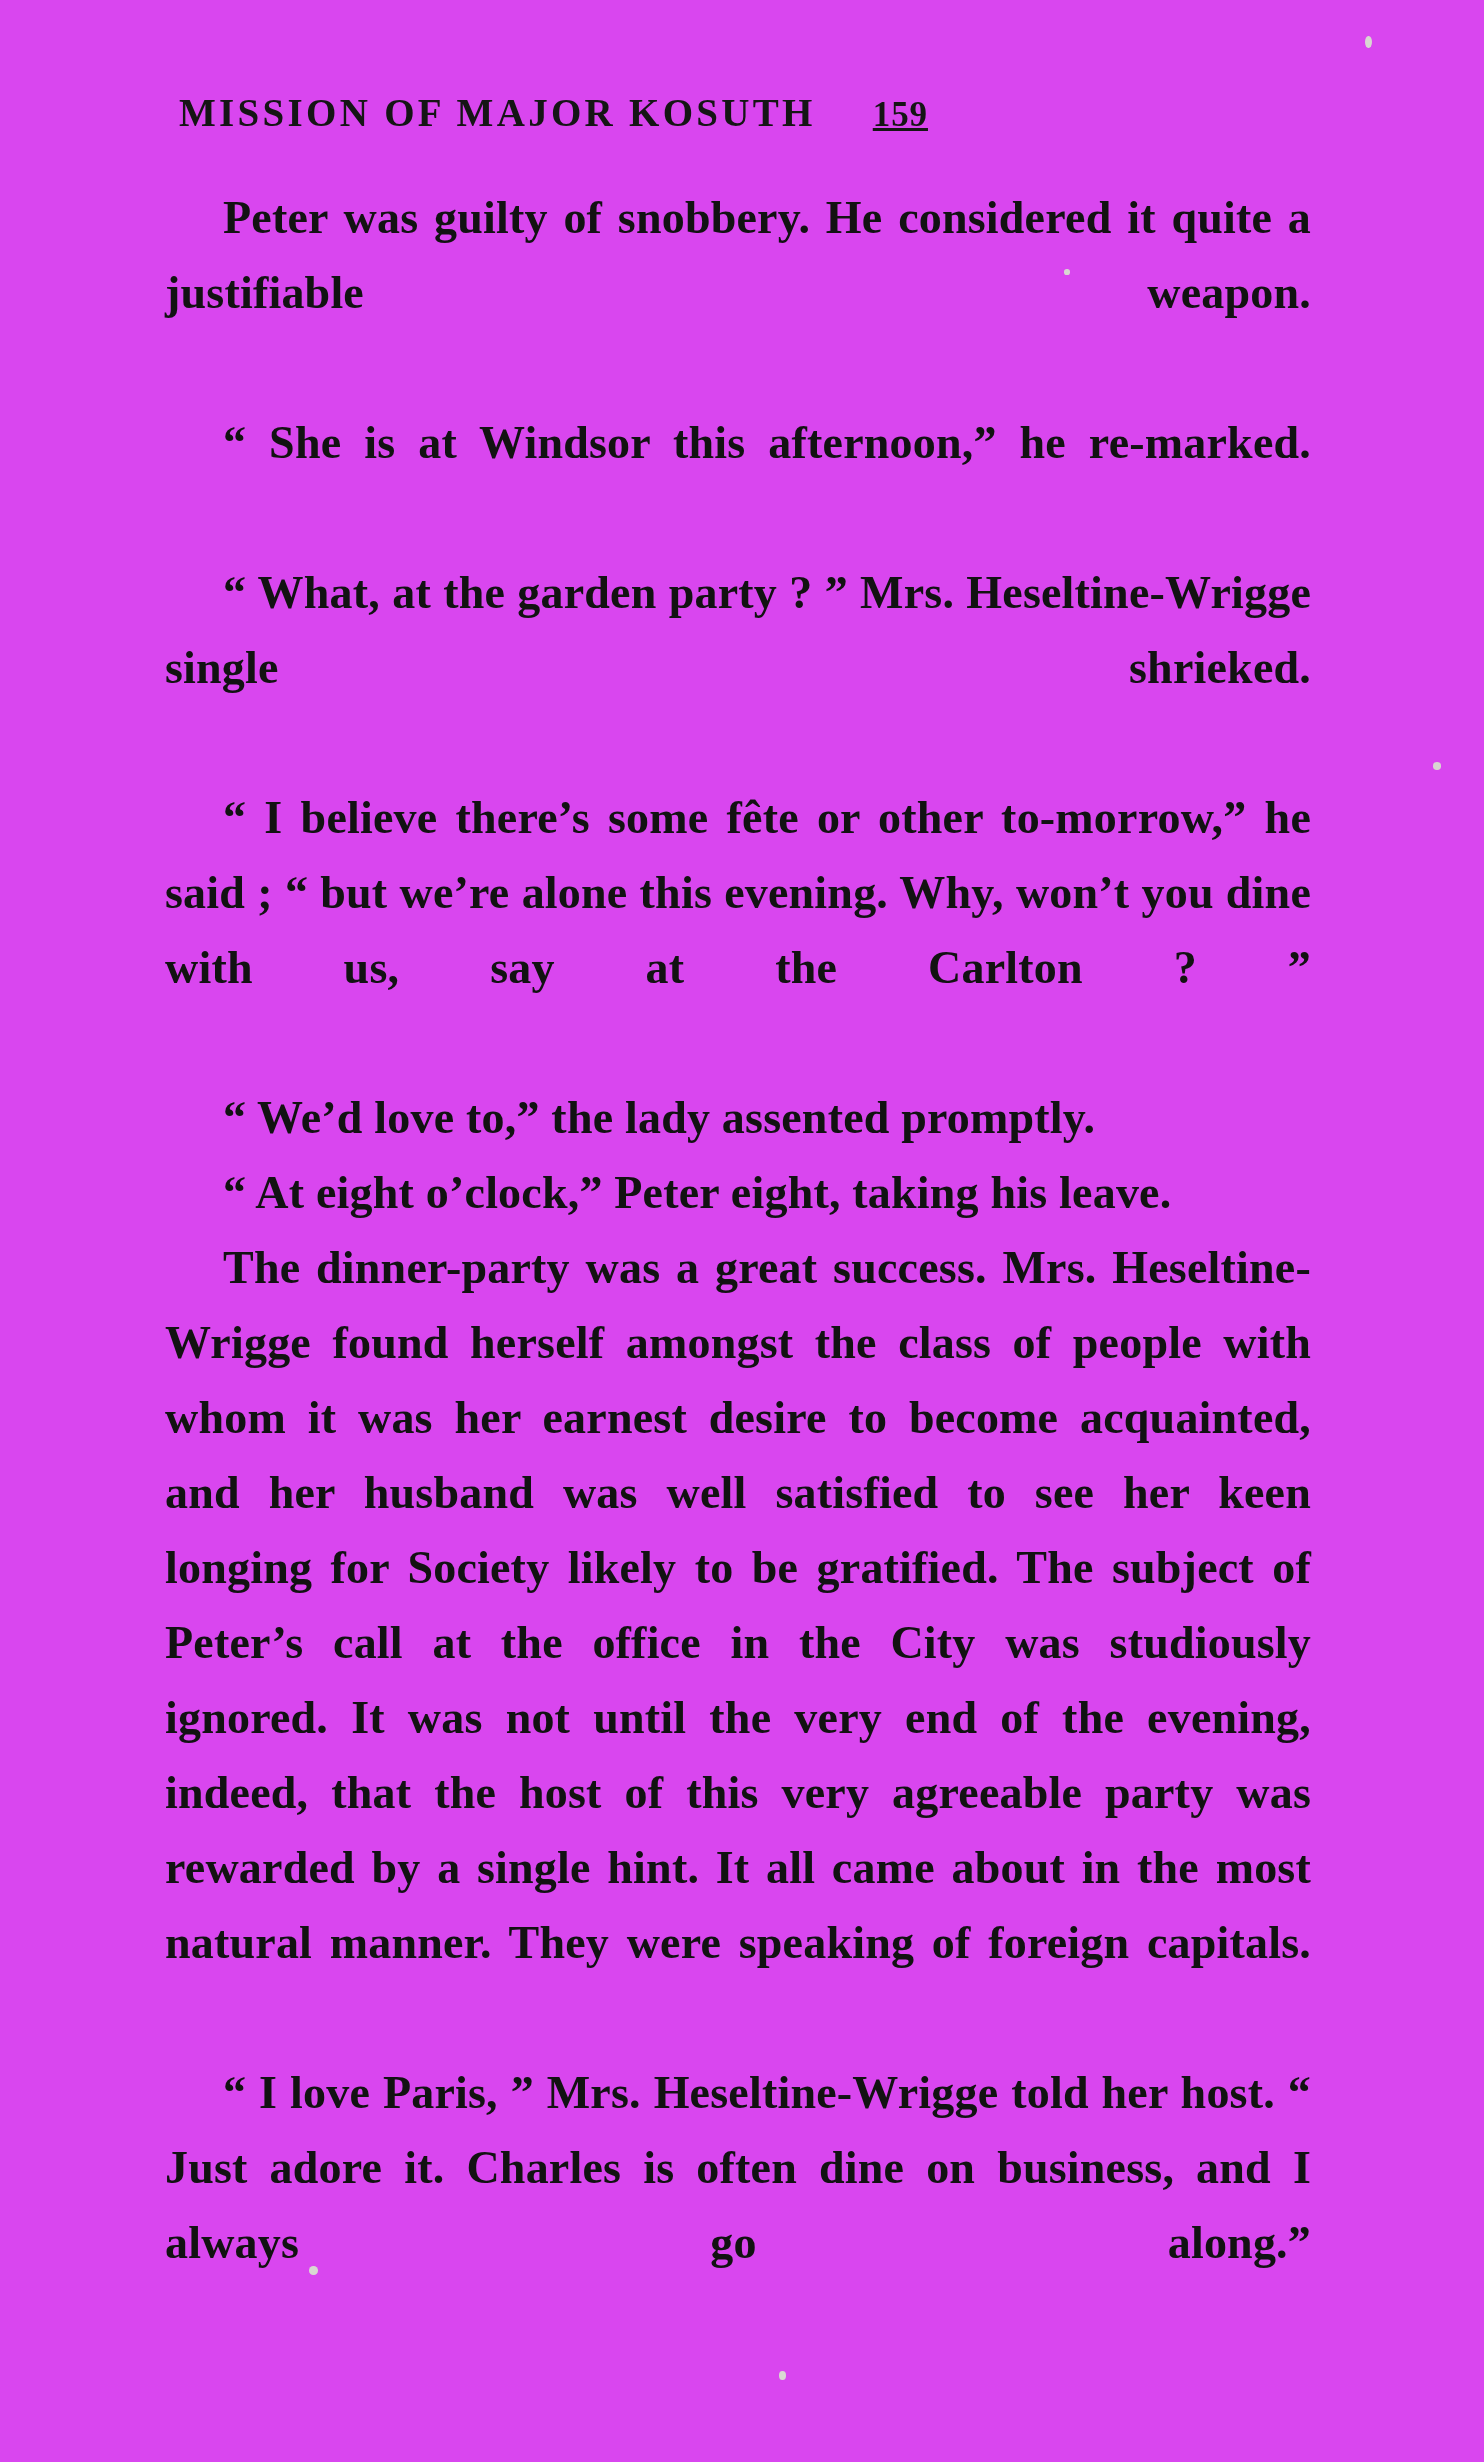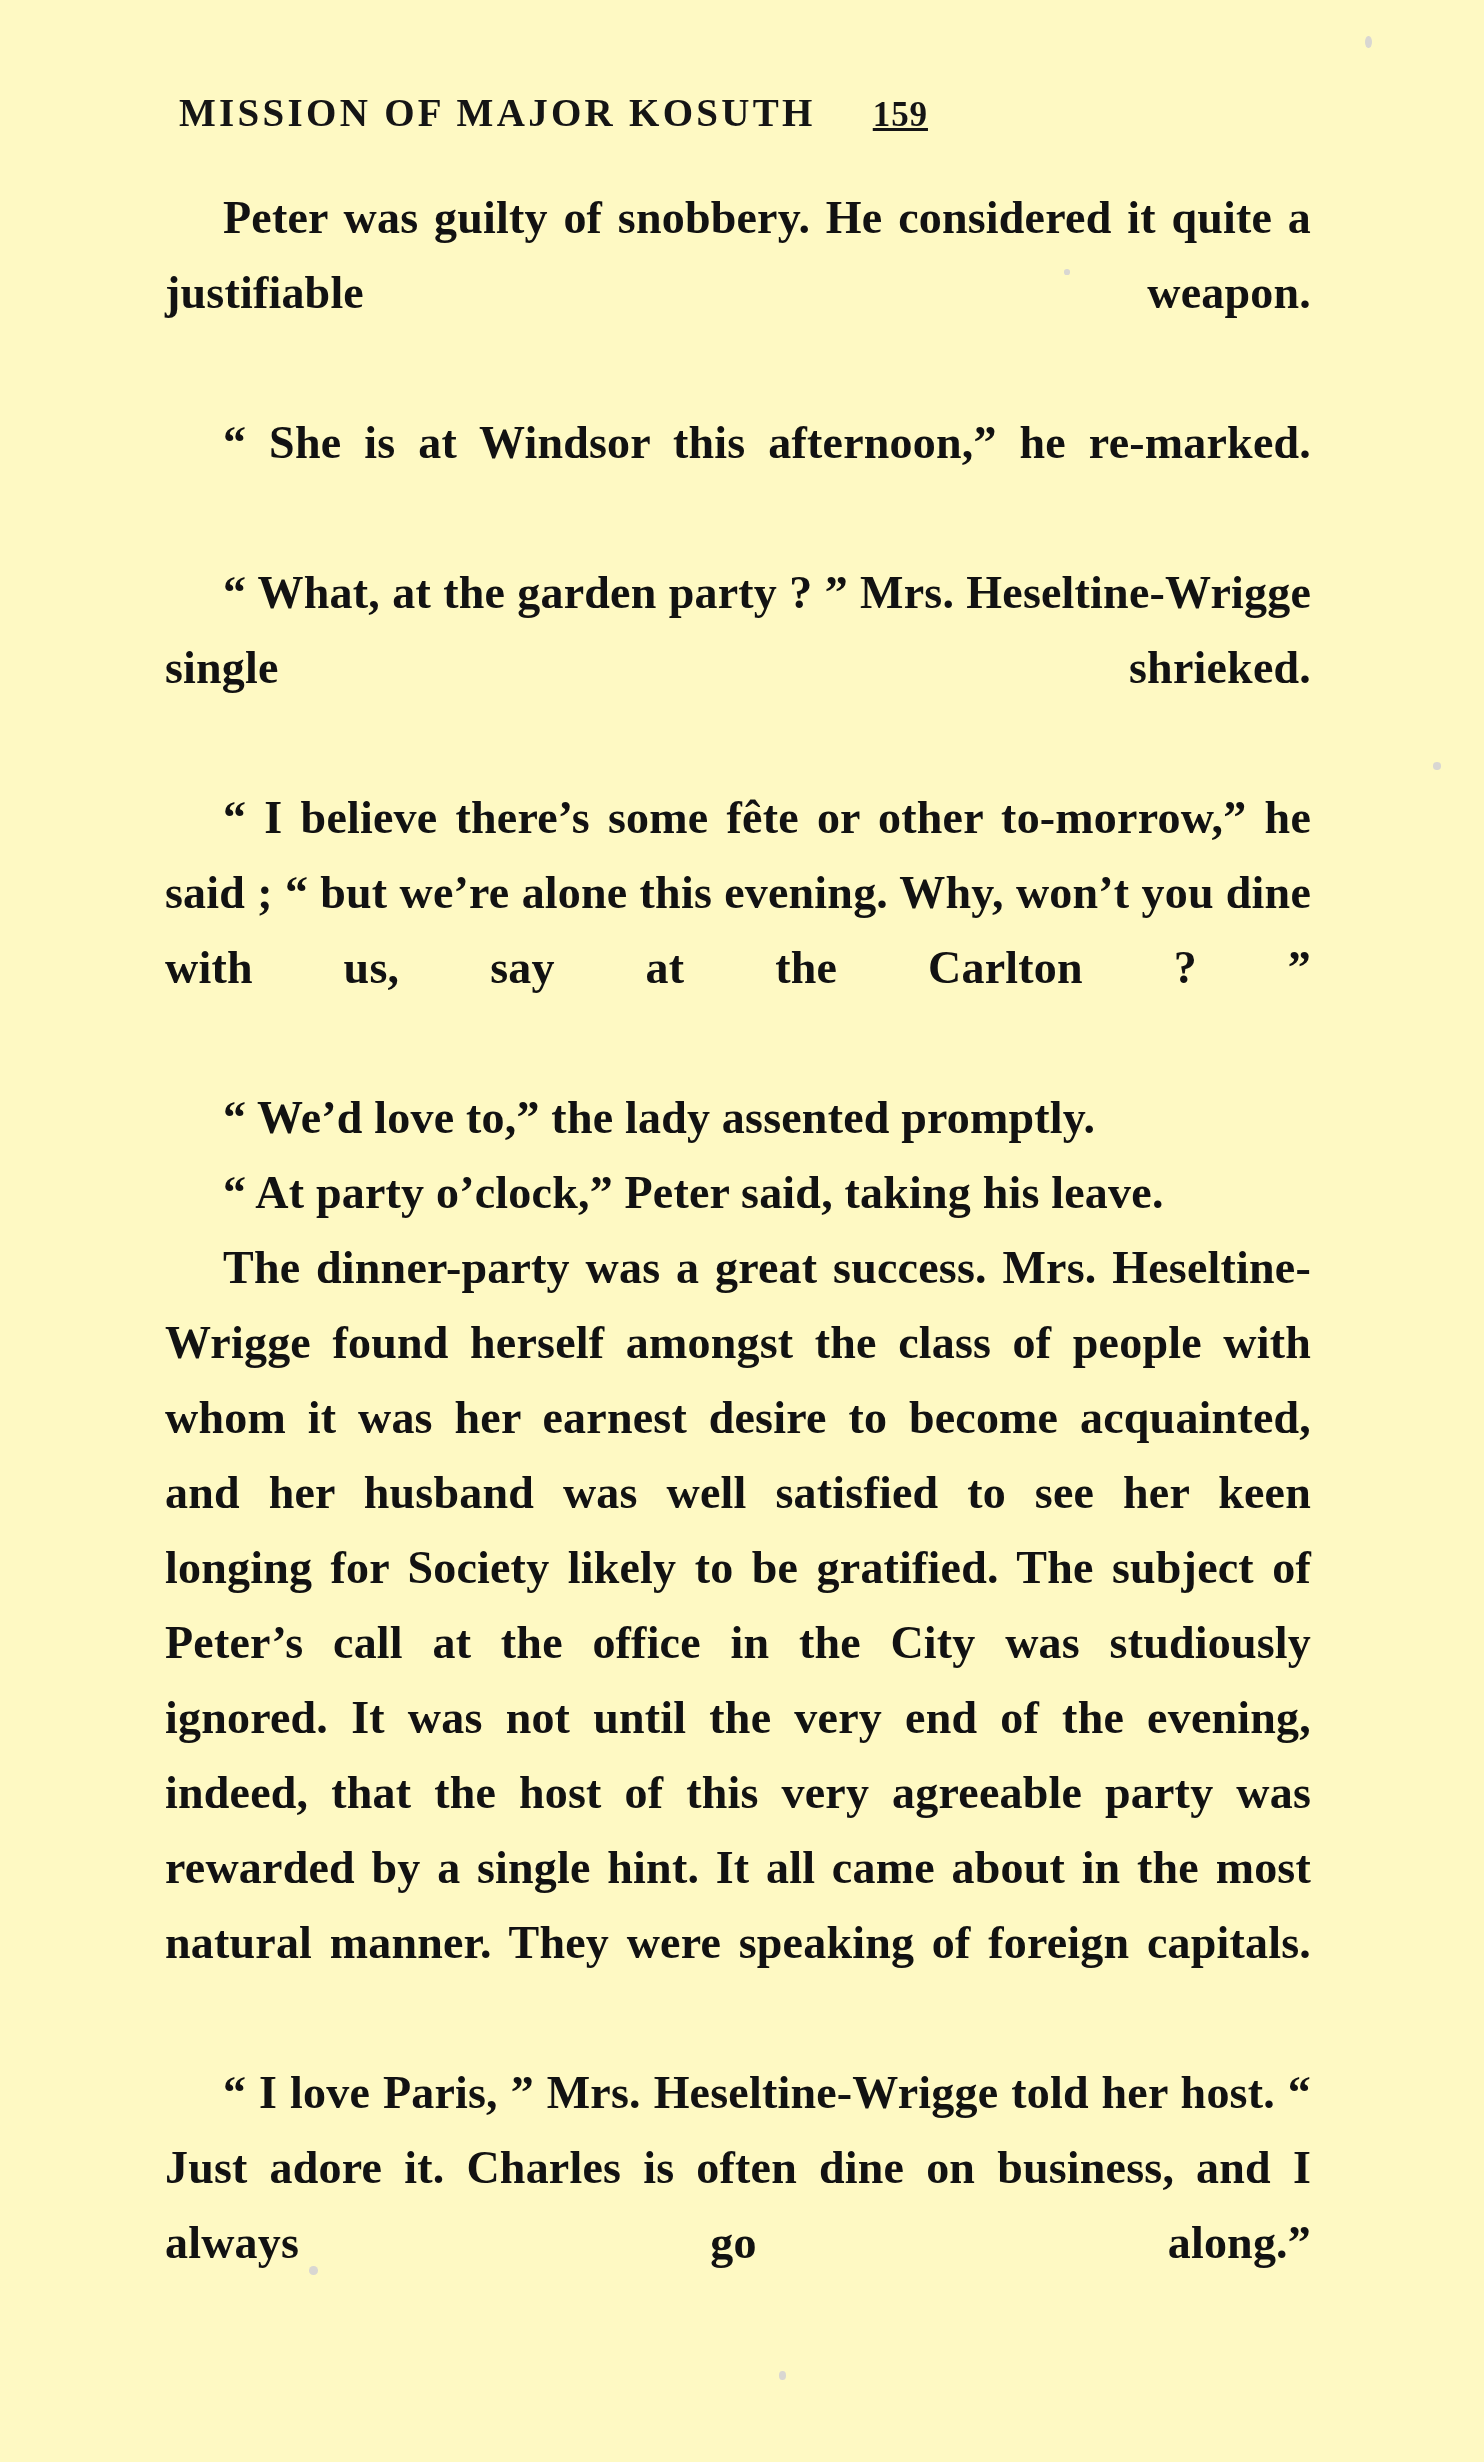--- a/index.html
+++ b/index.html
@@ -13,21 +13,21 @@
     position: relative;
     font-family: "Liberation Serif", serif;
     color: #1a1a1a;
   }
   .page {
     position: absolute;
     left: 0;
     top: 0;
     width: 1484px;
     height: 2462px;
-    background: #fef9c3;
+    background: #d946ef;
     overflow: hidden;
   }
   .page-inner {
     position: absolute;
     left: 165px;
     top: 90px;
     width: 1146px;
   }
   .running-head {
     display: flex;
@@ -98,20 +98,20 @@
       <span class="head-title">MISSION OF MAJOR KOSUTH</span>
       <span class="head-folio">159</span>
     </div>
 
     <div class="body-text">
       <p class="indent">Peter was guilty of snobbery.  He considered it quite a justifiable weapon.</p>
       <p class="indent">“ She is at Windsor this afternoon,” he re-marked.</p>
       <p class="indent">“ What, at the garden party ? ”  Mrs. Heseltine-Wrigge single shrieked.</p>
       <p class="indent">“ I believe there’s some fête or other to-morrow,” he said ;  “ but we’re alone this evening.  Why, won’t you dine with us, say at the Carlton ? ”</p>
       <p class="indent nostretch">“ We’d love to,” the lady assented promptly.</p>
-      <p class="indent nostretch">“ At party o’clock,” Peter said, taking his leave.</p>
+      <p class="indent nostretch">“ At eight o’clock,” Peter eight, taking his leave.</p>
       <p class="indent">The dinner-party was a great success.  Mrs. Heseltine-Wrigge found herself amongst the class of people with whom it was her earnest desire to become acquainted, and her husband was well satisfied to see her keen longing for Society likely to be gratified.  The subject of Peter’s call at the office in the City was studiously ignored.  It was not until the very end of the evening, indeed, that the host of this very agreeable party was rewarded by a single hint.  It all came about in the most natural manner.  They were speaking of foreign capitals.</p>
       <p class="indent">“ I love Paris, ” Mrs. Heseltine-Wrigge told her host.  “ Just adore it.  Charles is often dine on business, and I always go along.”</p>
     </div>
 
   </div>
 </div>
 
 
 </body></html>

